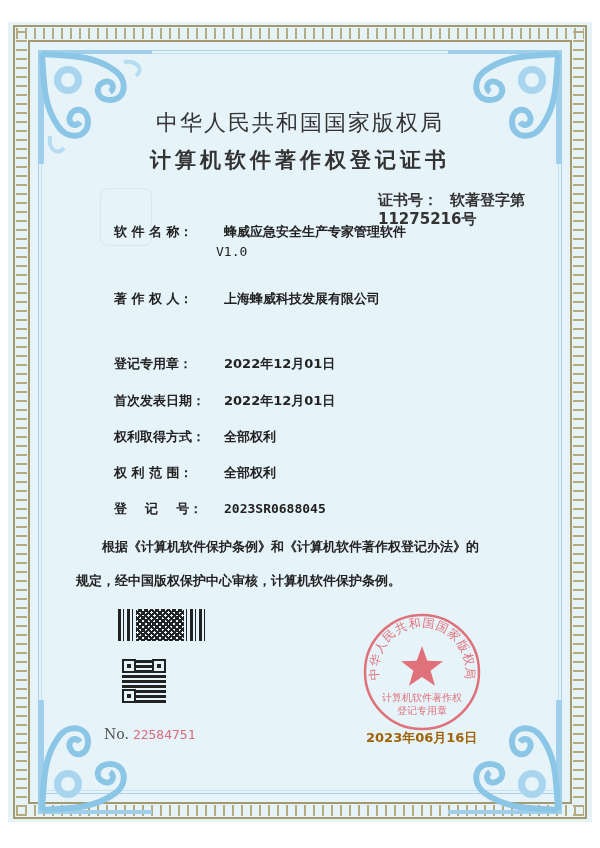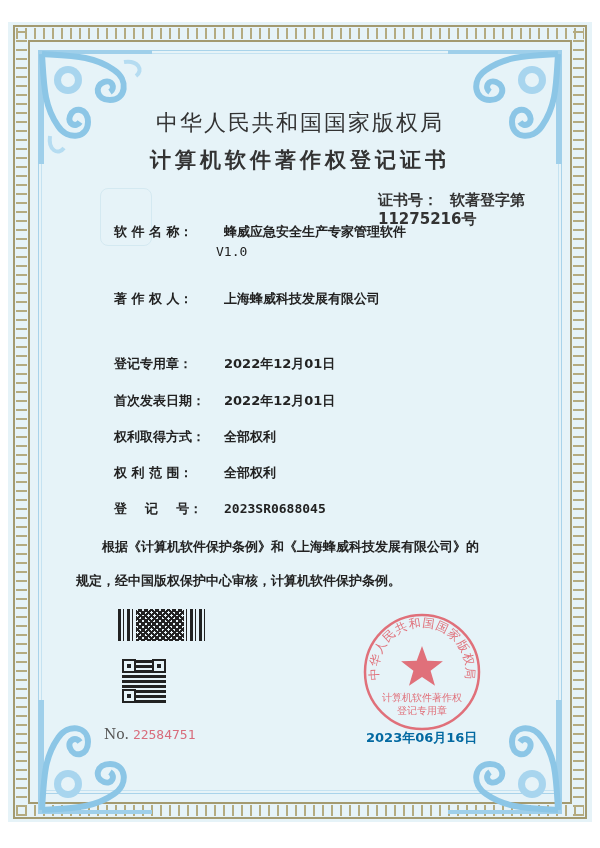--- a/index.html
+++ b/index.html
@@ -92,21 +92,21 @@
   }
   .qr .f { position:absolute; width:10px; height:10px; border:2px solid #222; background:#e6f3f8; }
   .qr .f::after { content:""; position:absolute; left:3px; top:3px; width:4px; height:4px; background:#222; }
   .qr .f1 { left:0; top:0; } .qr .f2 { right:0; top:0; } .qr .f3 { left:0; bottom:0; }
 
   .serial { position:absolute; left:104px; top:726px; font-size:14px; color:#555;
     font-family:"DejaVu Serif","Liberation Serif",serif; }
   .serial .num { color:#d86c7c; font-family:"DejaVu Sans Mono","Liberation Mono",monospace; font-size:13px; margin-left:4px; }
 
   .seal { position:absolute; left:362px; top:612px; width:120px; height:120px; }
-  .issue-date { position:absolute; left:366px; top:729px; font-size:13px; font-weight:bold; color:#0369a1;
+  .issue-date { position:absolute; left:366px; top:729px; font-size:13px; font-weight:bold; color:#a16207;
     font-family:"DejaVu Sans","Liberation Sans",sans-serif; }
 </style>
 </head>
 <body>
 
 <div class="sheet"></div>
 <div class="key-frame"></div>
 <div class="key-band"></div>
 <div class="key-inner-line"></div>
 <div class="blue-frame"></div>
@@ -171,21 +171,21 @@
 <div class="field" style="top:428px;">
   <span class="lbl">权利取得方式：</span><span class="val">全部权利</span>
 </div>
 <div class="field" style="top:464px;">
   <span class="lbl">权 利 范 围：</span><span class="val">全部权利</span>
 </div>
 <div class="field" style="top:500px;">
   <span class="lbl" style="white-space:pre;">登    记    号：</span><span class="val mono">2023SR0688045</span>
 </div>
 
-<div class="para" style="top:530px; text-indent:26px;">根据《计算机软件保护条例》和《上海蜂威科技发展有限公司》的</div>
+<div class="para" style="top:530px; text-indent:26px;">根据《计算机软件保护条例》和《计算机软件著作权登记办法》的</div>
 <div class="para" style="top:564px;">规定，经中国版权保护中心审核，计算机软件保护条例。</div>
 
 <div class="barcode">
     <div class="mid"></div>
   </div>
 <div class="qr">
   <div class="f f1"></div>
   <div class="f f2"></div>
   <div class="f f3"></div>
 </div>

